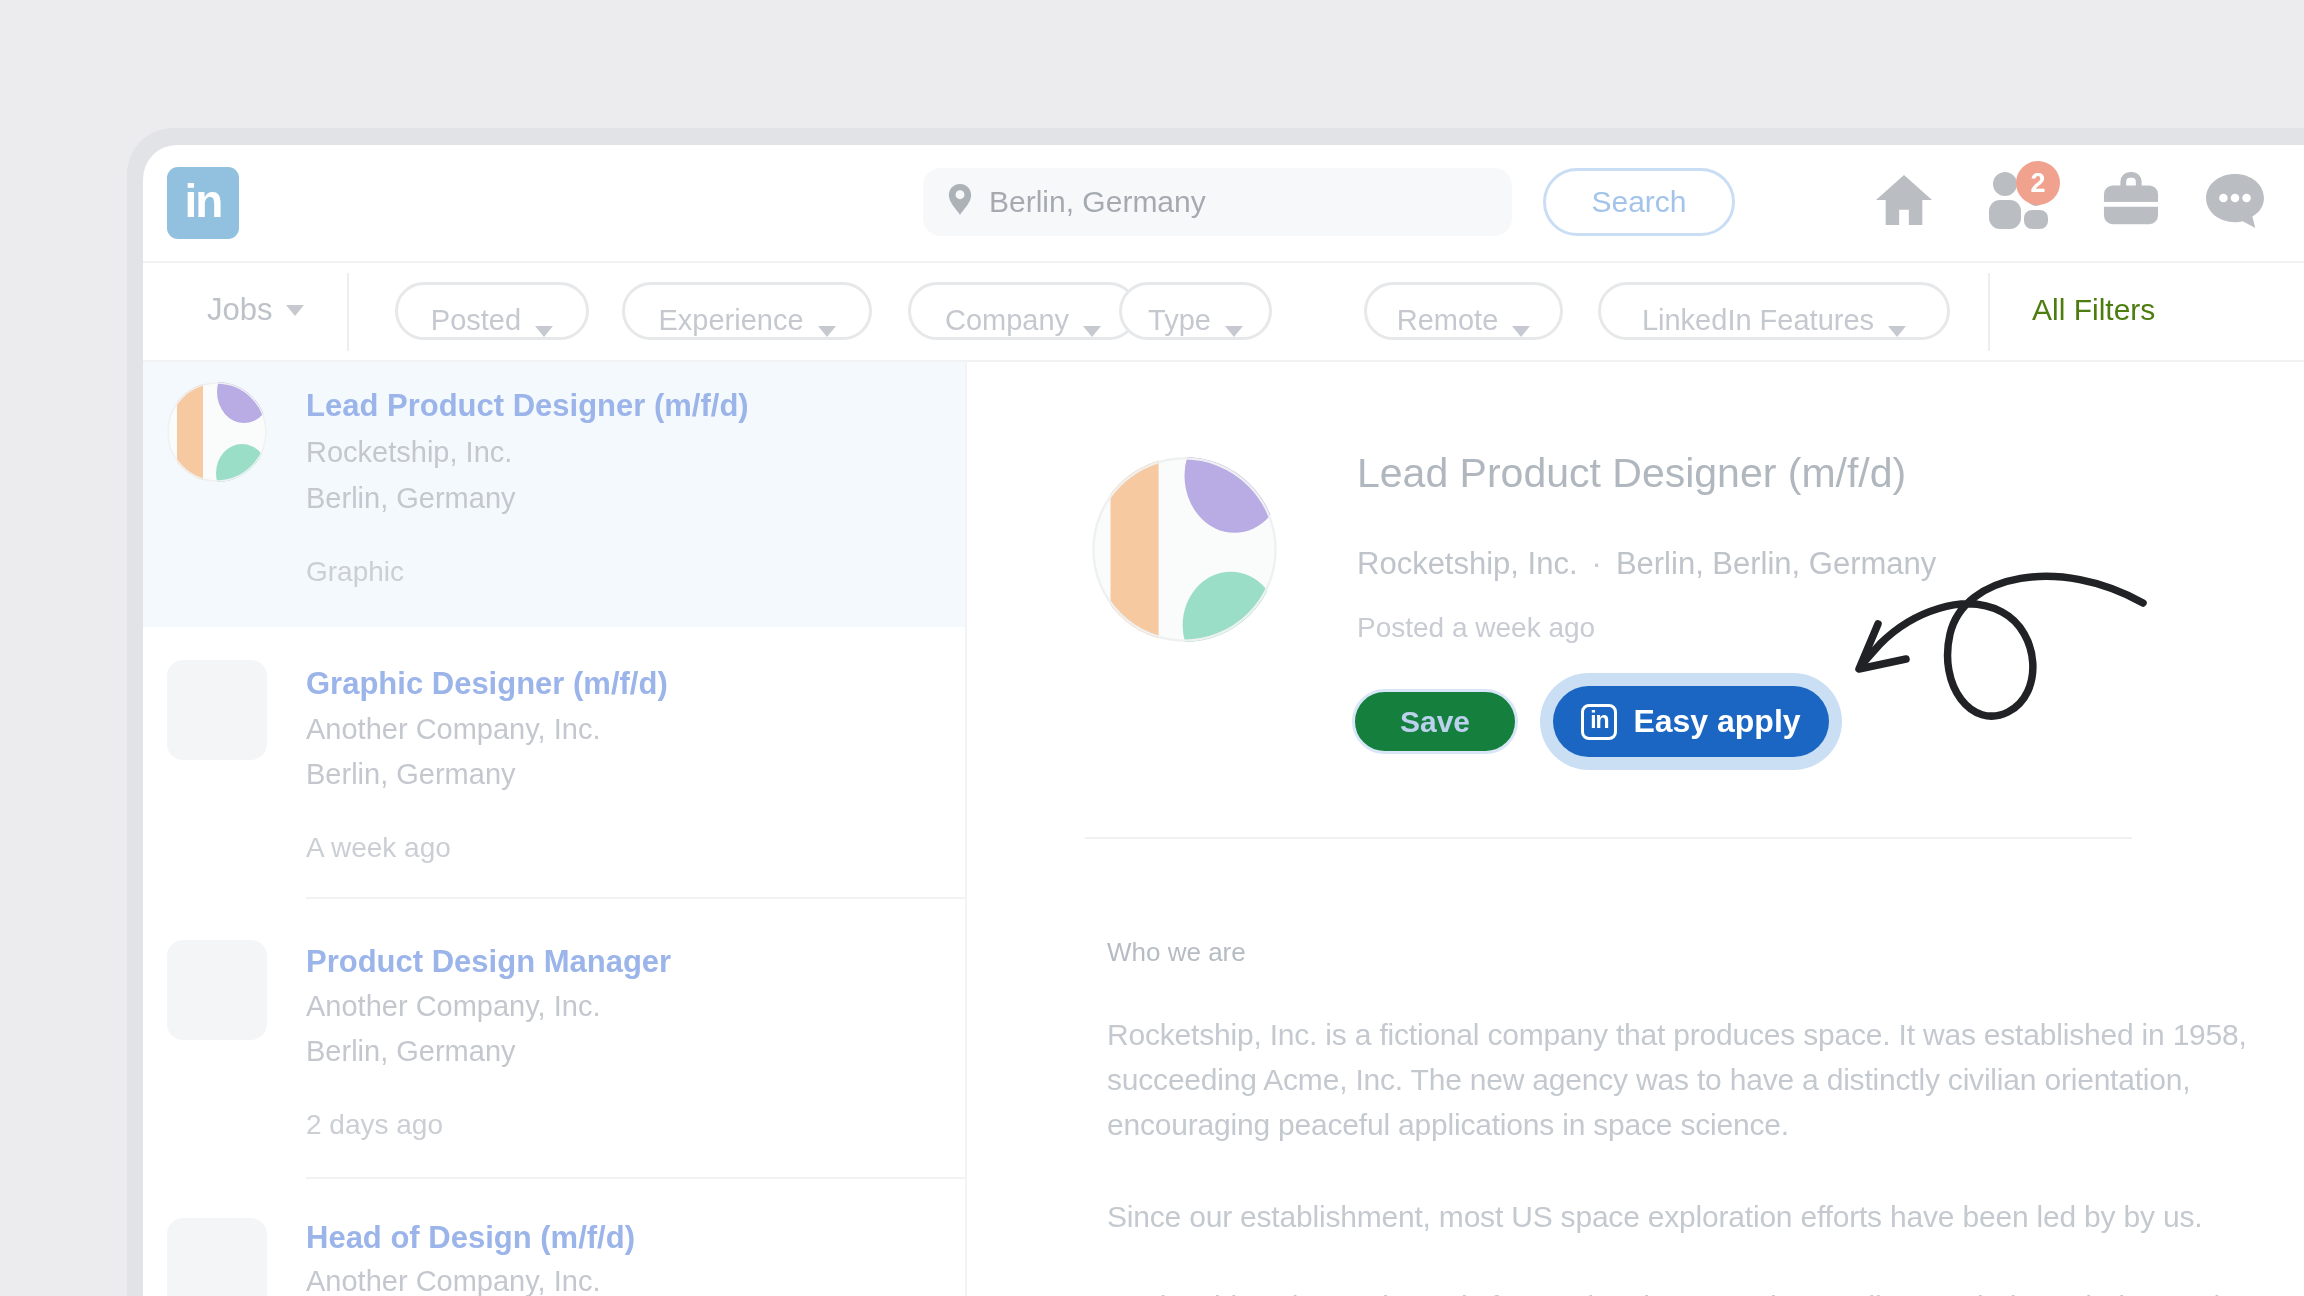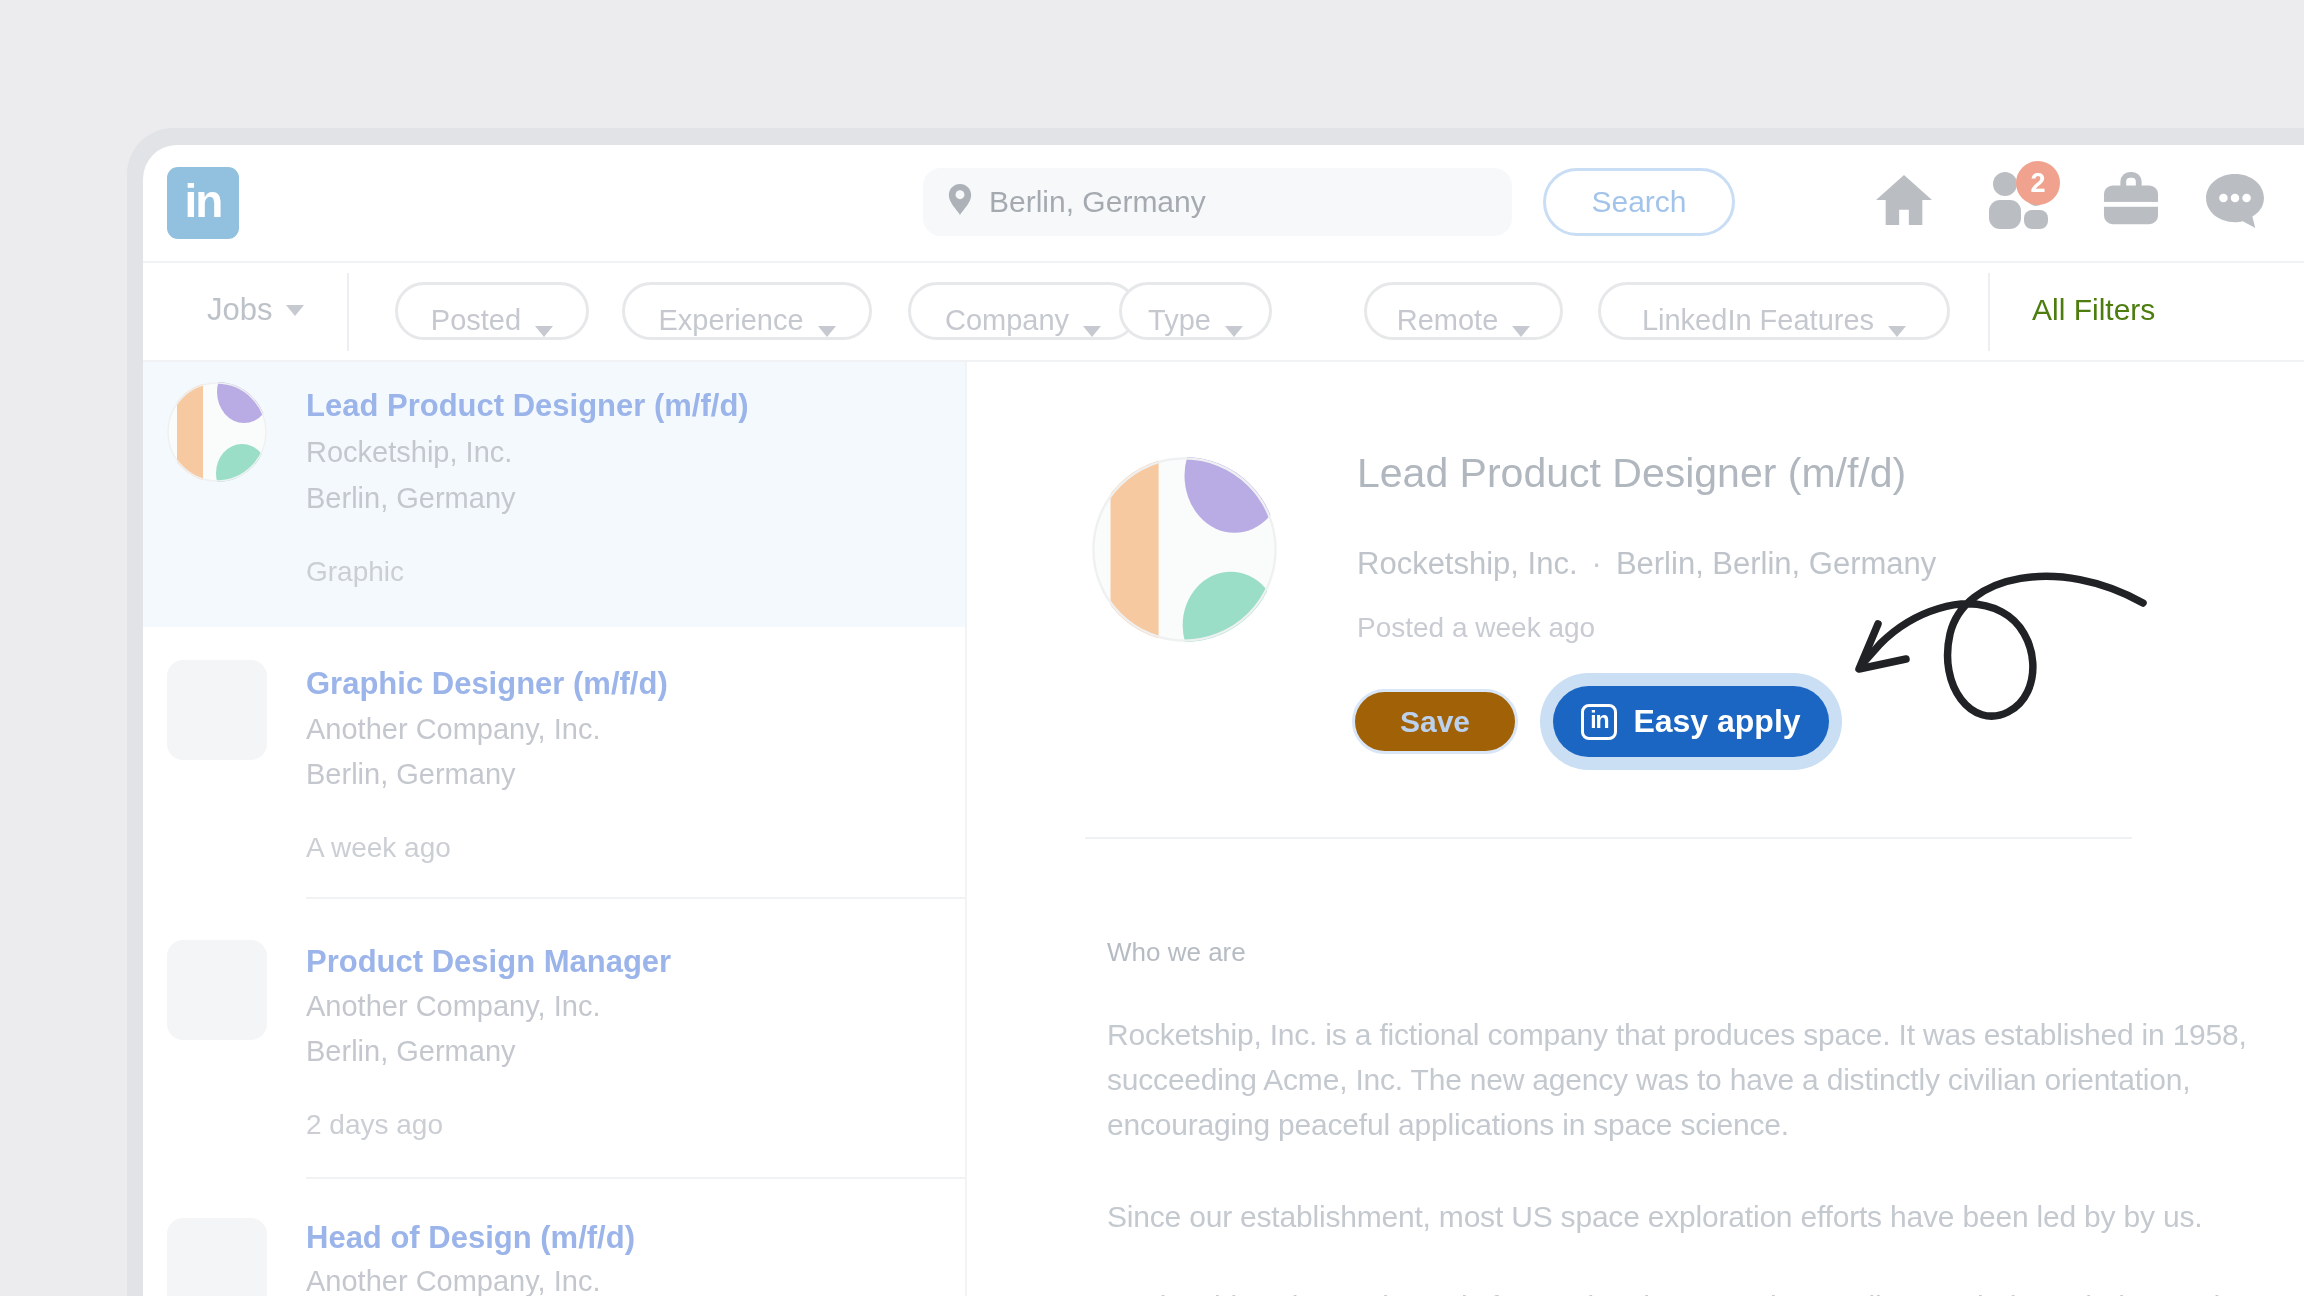--- a/index.html
+++ b/index.html
@@ -58,21 +58,21 @@
   .jmeta{position:absolute;left:163px;font-size:28px;color:#cbcfd4;white-space:nowrap;}
   .idiv{position:absolute;left:163px;width:659px;height:2px;background:#f1f2f4;}
 
   
   .dav{position:absolute;left:125px;top:95px;width:185px;height:185px;}
   .dtitle{position:absolute;left:390px;top:88px;font-size:41px;color:#b1b7be;white-space:nowrap;}
   .dsub{position:absolute;left:390px;top:184px;font-size:31px;color:#bfc4cb;white-space:nowrap;}
   .dsub .sep{margin:0 14px;color:#c6cbd1;}
   .dposted{position:absolute;left:390px;top:250px;font-size:28px;color:#c8ccd2;}
   .save-btn{position:absolute;left:385px;top:327px;width:166px;height:65px;border-radius:33px;
-        background:#a16207;border:3px solid #d9e6f7;color:#bbd1ee;font-size:30px;font-weight:bold;
+        background:#15803d;border:3px solid #d9e6f7;color:#bbd1ee;font-size:30px;font-weight:bold;
         display:flex;align-items:center;justify-content:center;cursor:pointer;}
   .halo{position:absolute;left:573px;top:311px;width:302px;height:97px;border-radius:49px;
         background:#cadef4;display:flex;align-items:center;justify-content:center;}
   .easy-btn{width:276px;height:71px;border-radius:36px;background:#1a66c2;border:none;color:#fff;
         display:flex;align-items:center;justify-content:center;gap:16px;cursor:pointer;}
   .easy-btn .inbox{width:36px;height:36px;border:3px solid #fff;border-radius:8px;color:#fff;
         font-size:23px;font-weight:bold;display:flex;align-items:center;justify-content:center;
         letter-spacing:-1px;padding-bottom:2px;}
   .easy-btn .lbl{font-size:32px;font-weight:bold;}
   .d-divider{position:absolute;left:118px;top:475px;width:1047px;height:2px;background:#eff1f3;}

